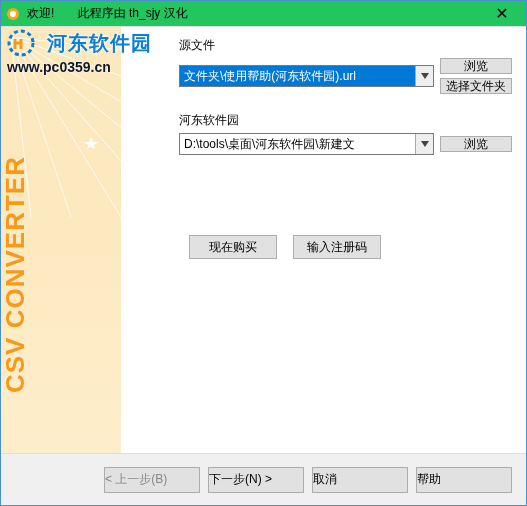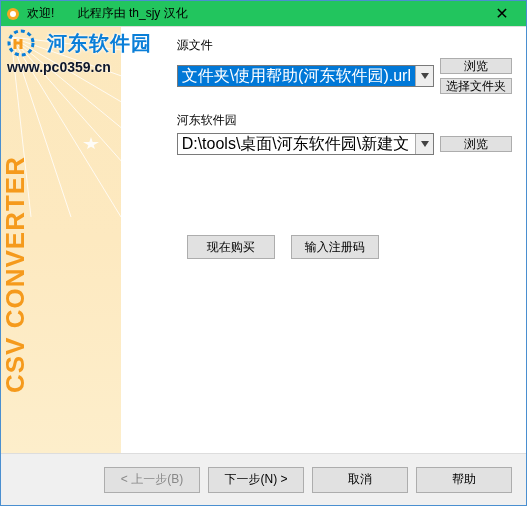--- a/index.html
+++ b/index.html
@@ -23,30 +23,30 @@
   .watermark { position: absolute; left: 6px; top: 2px; z-index: 20; pointer-events: none; }
   .wm-logo { display: flex; align-items: center; gap: 12px; }
   .wm-text { font-size: 20px; font-weight: bold; color: #0b7fd8; letter-spacing: 1px; text-shadow: 0 0 3px #fff, 0 0 3px #fff; }
   .wm-url { font-size: 14px; font-weight: bold; color: #0f172a; margin-top: 2px; text-shadow: 0 0 2px #fff; }
   
   .main { flex: 1; padding: 10px 14px 24px 6px; position: relative; }
   .field-label { font-size: 12px; color: #000; margin-bottom: 4px; }
   .field-row { display: flex; gap: 6px; margin-bottom: 6px; align-items: center; }
   .combo { flex: 1; height: 22px; border: 1px solid #7a7a7a; display: flex; align-items: center; position: relative; background: #fff; }
   .combo.highlight { background: #0078d7; color: #fff; }
-  .combo-text { flex: 1; padding: 0 4px; white-space: nowrap; overflow: hidden; font-size: 16px; }
+  .combo-text { flex: 1; padding: 0 4px; white-space: nowrap; overflow: hidden; font-size: 12px; }
   .combo-arrow { width: 18px; height: 20px; background: #eee; border-left: 1px solid #aaa; display: flex; align-items: center; justify-content: center; }
   .btn-small { width: 72px; height: 16px; background: #e1e1e1; border: 1px solid #adadad; font-size: 12px; display: flex; align-items: center; justify-content: center; cursor: pointer; }
   .right-col { display: flex; flex-direction: column; gap: 4px; }
   
   .mid-buttons { margin-top: 80px; display: flex; gap: 16px; padding-left: 10px; }
   .btn-mid { width: 88px; height: 24px; background: #e1e1e1; border: 1px solid #adadad; font-size: 12px; display: flex; align-items: center; justify-content: center; cursor: pointer; }
   
   .footer { height: 52px; background: #f0f0f0; display: flex; align-items: center; justify-content: flex-end; gap: 8px; padding: 0 14px; border-top: 1px solid #ddd; }
-  .btn-footer { width: 96px; height: 26px; background: #e1e1e1; border: 1px solid #adadad; font-size: 12px; display: flex; align-items: center; justify-content: center; cursor: pointer; }
+  .btn-footer { width: 96px; height: 26px; background: #e1e1e1; border: 1px solid #adadad; font-size: 12px; display: flex; align-items: center; justify-content: flex-start; cursor: pointer; }
   .btn-footer.disabled { color: #888; cursor: default; }
 </style>
 </head>
 <body>
 
 <div class="window">
 
   <div class="titlebar">
     <span class="titlebar-icon">
       <svg viewBox="0 0 16 16">

